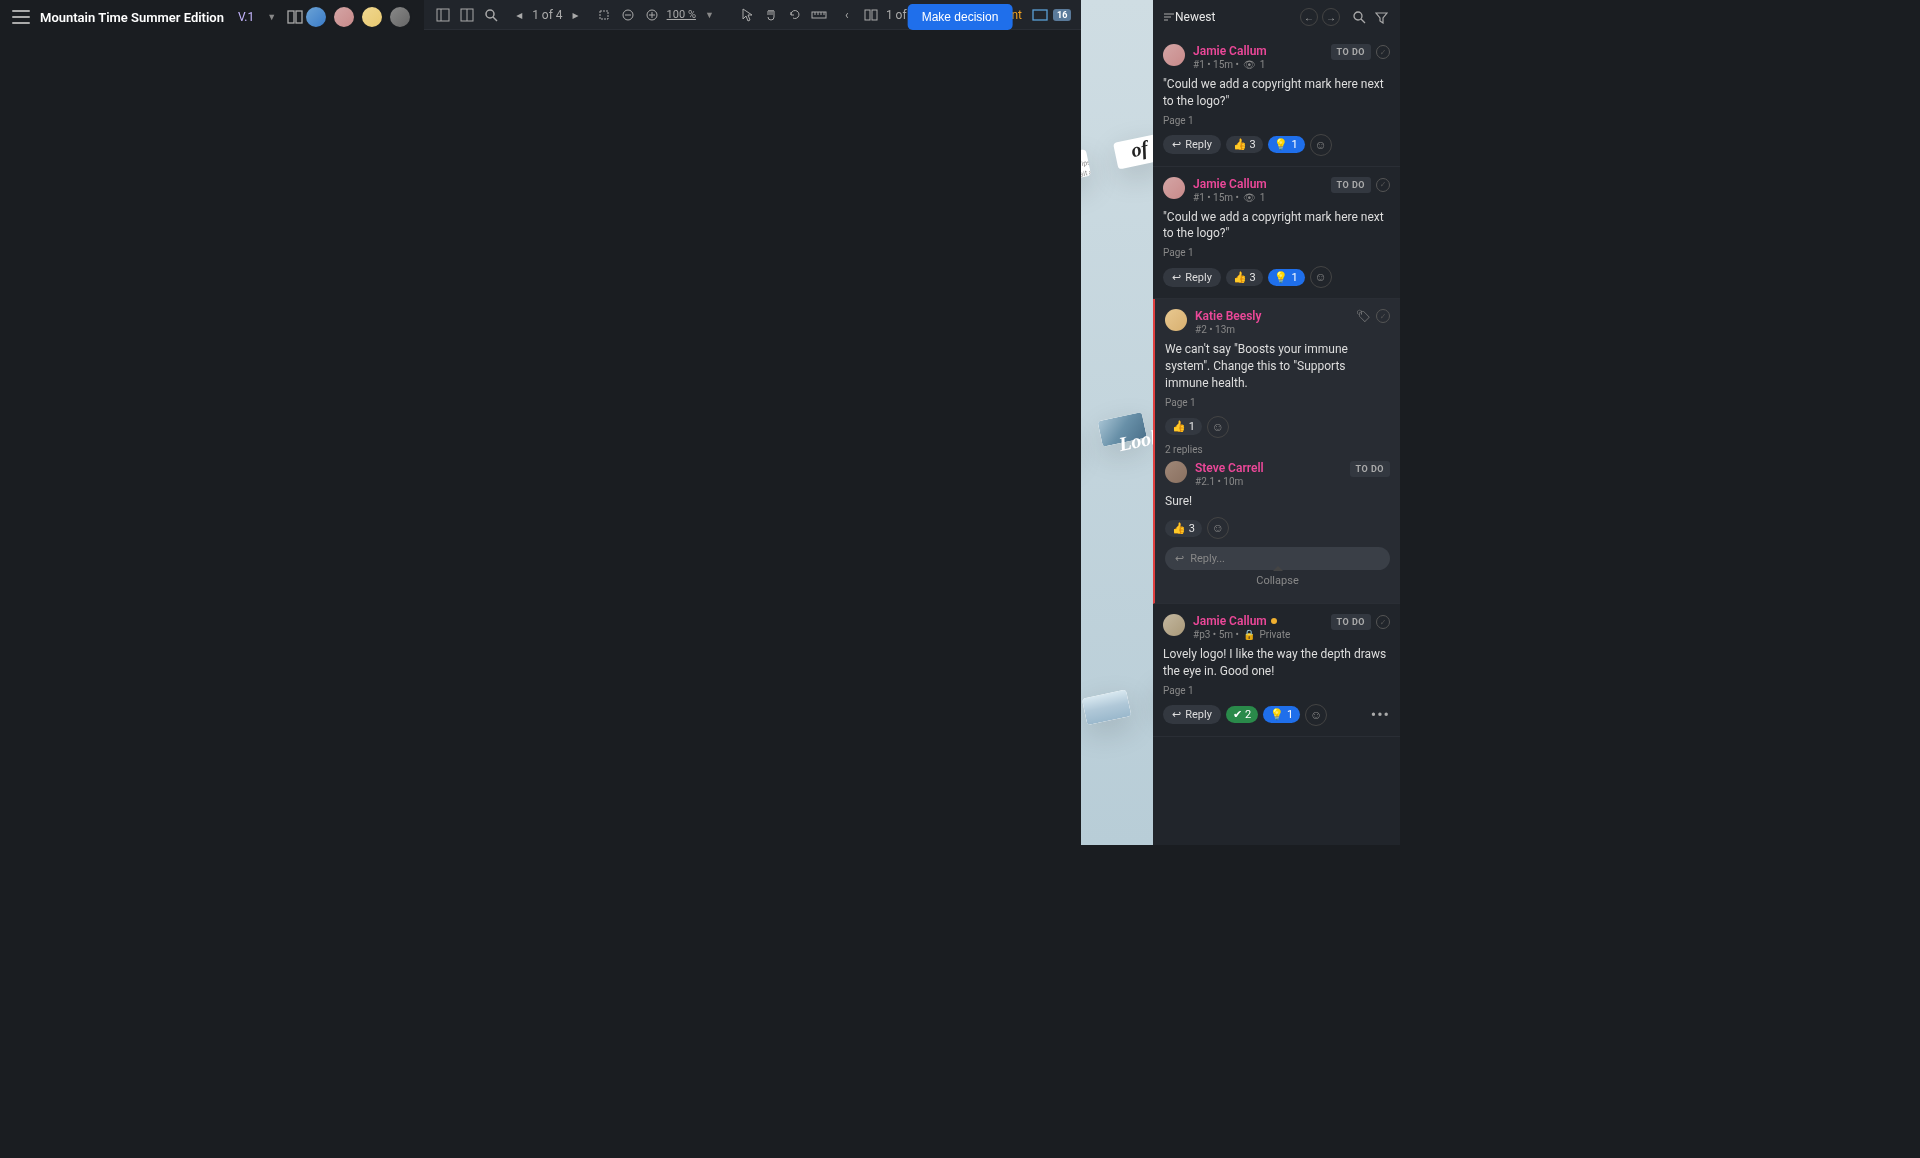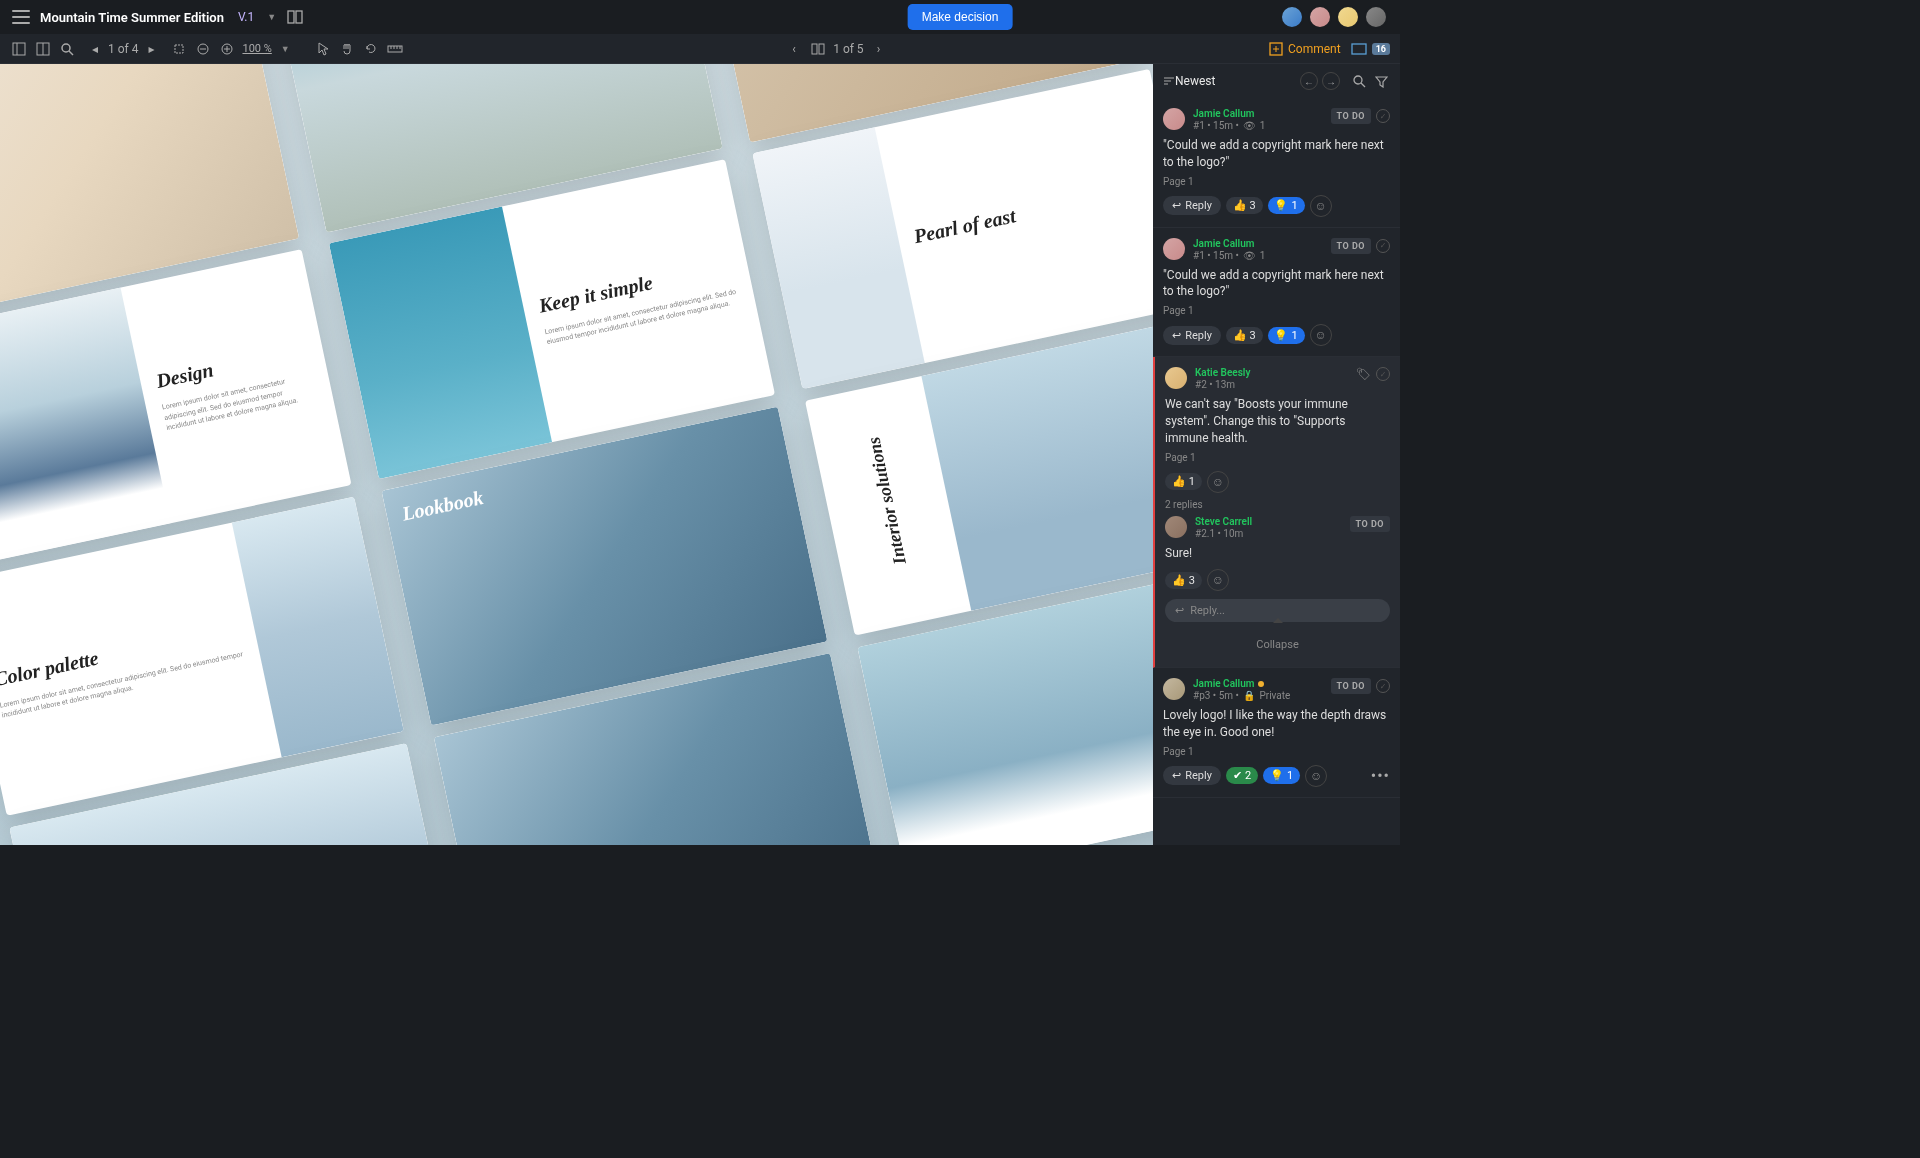--- a/index.html
+++ b/index.html
@@ -1,17 +1,17 @@
 <!DOCTYPE html>
 <html><head>
 <meta charset="utf-8">
 <style>
 * { margin: 0; padding: 0; box-sizing: border-box; }
 body { font-family: -apple-system, BlinkMacSystemFont, 'Segoe UI', Roboto, sans-serif; background: #1a1d21; color: #e8e8e8; width: 1400px; height: 845px; overflow: hidden; }
-.app { display: flex; flex-direction: column; height: 100%; }
+.app { display: flex; flex-direction: row; height: 100%; }
 
 
 .topbar { height: 34px; background: #1a1d21; display: flex; align-items: center; padding: 0 12px; justify-content: space-between; }
 .topbar-left { display: flex; align-items: center; gap: 10px; }
 .menu-icon { width: 18px; height: 14px; display: flex; flex-direction: column; justify-content: space-between; cursor: pointer; }
 .menu-icon span { height: 2px; background: #aaa; border-radius: 1px; }
 .doc-title { font-size: 13px; font-weight: 600; color: #fff; }
 .doc-version { font-size: 12px; color: #c4b5fd; margin-left: 4px; }
 .chevron-down { font-size: 9px; color: #888; margin-left: 3px; }
 .topbar-center { position: absolute; left: 50%; transform: translateX(-50%); }
@@ -60,40 +60,40 @@
 .panel-head-icons { display: flex; gap: 4px; }
 .panel-icon { width: 18px; height: 18px; border: 1px solid #444; border-radius: 50%; display: flex; align-items: center; justify-content: center; font-size: 10px; cursor: pointer; color: #aaa; }
 .panel-icon.nb{border:none;}
 .comments { flex: 1; overflow-y: auto; }
 .comment { padding: 10px; border-bottom: 1px solid #2a2e35; position: relative; }
 .comment.sel { background: #282c33; border-left: 2px solid #e04040; }
 .comment-head { display: flex; align-items: flex-start; gap: 8px; }
 .comment-avatar { width: 22px; height: 22px; border-radius: 50%; flex-shrink: 0; }
 .ca1{background:linear-gradient(135deg,#d4a5a5,#c88a8a);} .ca2{background:linear-gradient(135deg,#e8c890,#d8b070);} .ca3{background:linear-gradient(135deg,#a08878,#8a7060);} .ca4{background:linear-gradient(135deg,#c4b8a0,#a89878);}
 .comment-info { flex: 1; min-width: 0; }
-.comment-author { font-size: 10px; font-weight: 600; color: #22c55e; display:flex; align-items:center; gap:4px;}
+.comment-author { font-size: 12px; font-weight: 600; color: #ec4899; display:flex; align-items:center; gap:4px;}
 .comment-meta { font-size: 10px; color: #888; display: flex; align-items: center; gap: 4px; margin-top: 1px;}
 .eye-icon{font-size:10px;}
 .comment-badges { display: flex; align-items: center; gap: 5px; }
 .status-pill { background: #333840; color: #aaa; font-size: 9px; font-weight: 700; letter-spacing: 0.5px; padding: 3px 6px; border-radius: 3px; }
 .check-icon { width: 14px; height: 14px; border: 1.5px solid #555; border-radius: 50%; display: flex; align-items: center; justify-content: center; font-size: 8px; color: #555; cursor: pointer; }
 .tag-icon{font-size:12px;color:#888;cursor:pointer;}
 .comment-text { font-size: 12px; color: #ddd; margin-top: 6px; line-height: 1.4; }
 .comment-page { font-size: 10px; color: #888; margin-top: 5px; }
 .comment-actions { display: flex; align-items: center; gap: 5px; margin-top: 8px; }
 .reply-pill { background: #333840; border-radius: 12px; padding: 3px 9px; font-size: 11px; color: #ddd; display: flex; align-items: center; gap: 4px; cursor: pointer; }
 .react-pill { background: #333840; border-radius: 12px; padding: 2px 7px; font-size: 11px; display: flex; align-items: center; gap: 3px; cursor: pointer; }
 .react-pill.blue { background: #1f6feb; color: #fff; }
 .react-pill.green { background: #2a8a4a; color: #fff; }
 .add-react { width: 22px; height: 22px; border: 1px solid #444; border-radius: 50%; display: flex; align-items: center; justify-content: center; font-size: 12px; color: #888; cursor: pointer; }
 .more-icon{margin-left:auto;font-size:16px;color:#aaa;cursor:pointer;letter-spacing:1px;}
 .replies-count { font-size: 10px; color: #888; margin: 6px 0; }
 .nested { margin-top: 6px; }
 .reply-input { background: #3a3f47; border-radius: 14px; padding: 5px 10px; font-size: 11px; color: #888; display: flex; align-items: center; gap: 6px; cursor: text; margin-top: 8px;}
-.collapse-row { text-align: center; font-size: 11px; color: #888; padding: 16px 0 6px; cursor: pointer; position: relative; }
+.collapse-row { text-align: center; font-size: 11px; color: #888; padding: 4px 0 6px; cursor: pointer; position: relative; }
 .collapse-row::before { content: ''; position: absolute; top: -4px; left: 50%; transform: translateX(-50%); width: 0; height: 0; border-left: 5px solid transparent; border-right: 5px solid transparent; border-bottom: 5px solid #444; }
 .dot-online{width:6px;height:6px;background:#f0b030;border-radius:50%;}
 svg { display: block; }
 </style>
 </head>
 <body>
 
 <div class="app">
 
   <div class="topbar">

